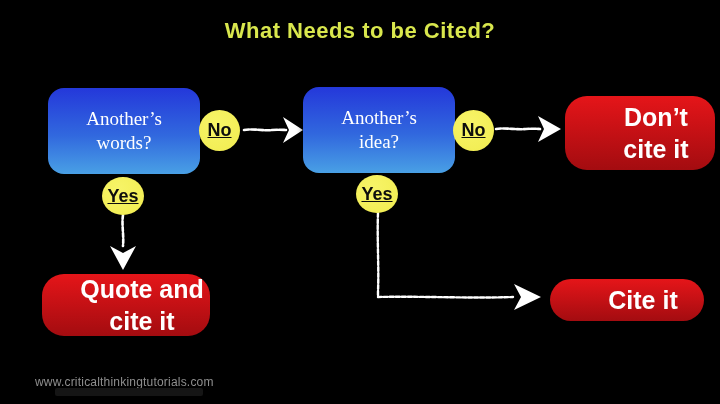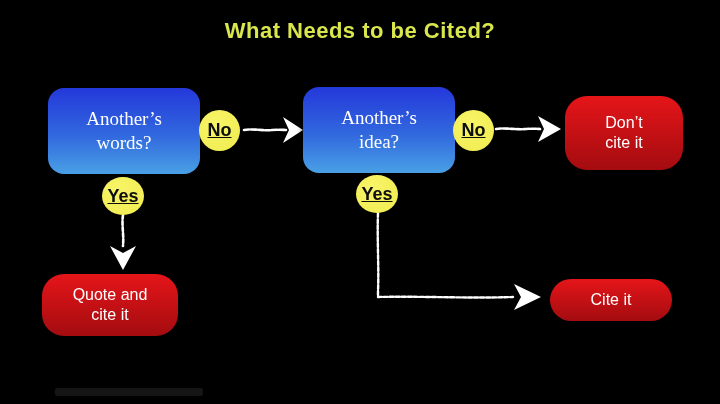--- a/index.html
+++ b/index.html
@@ -20,21 +20,21 @@
     text-align:center;color:var(--node-text,#fff);
     white-space:pre-line;line-height:1.28;
     box-shadow:0 2px 6px rgba(0,0,0,.6);
   }
   .node.blue{
     background:linear-gradient(180deg,var(--blue-top,#2438da) 0%,var(--blue-mid,#3168de) 55%,var(--blue-bottom,#49a0e5) 100%);
     border-radius:16px;font-size:19px;font-weight:500;font-family:Liberation Serif, serif;
   }
   .node.red{
     background:linear-gradient(180deg,var(--red-top,#e51519) 0%,var(--red-bottom,#a30c10) 100%);
-    border-radius:22px;font-size:16px;font-weight:400;
+    border-radius:22px;font-size:25px;font-weight:700;padding-left:32px;
   }
   .node-words{left:48px;top:88px;width:152px;height:86px;}
   .node-idea{left:303px;top:87px;width:152px;height:86px;}
   .node-dont{left:565px;top:96px;width:118px;height:74px;}
   .node-quote{left:42px;top:274px;width:136px;height:62px;border-radius:26px;}
   .node-cite{left:550px;top:279px;width:122px;height:42px;border-radius:21px;}
   .circle{
     position:absolute;display:flex;align-items:center;justify-content:center;
     background:radial-gradient(circle at 40% 32%,#f7f468,var(--circle,#f1ec4f));
     border-radius:50%;color:var(--circle-text,#0d0d0d);
@@ -93,15 +93,16 @@
 cite it</div>
   <div class="node red node-quote">Quote and
 cite it</div>
   <div class="node red node-cite">Cite it</div>
 
   <div class="circle circle-no1">No</div>
   <div class="circle circle-no2">No</div>
   <div class="circle circle-yes1">Yes</div>
   <div class="circle circle-yes2">Yes</div>
 
+  <div class="watermark">www.criticalthinkingtutorials.com</div>
   <div class="bottom-bar"></div>
 
 </div>
 
 </body></html>

